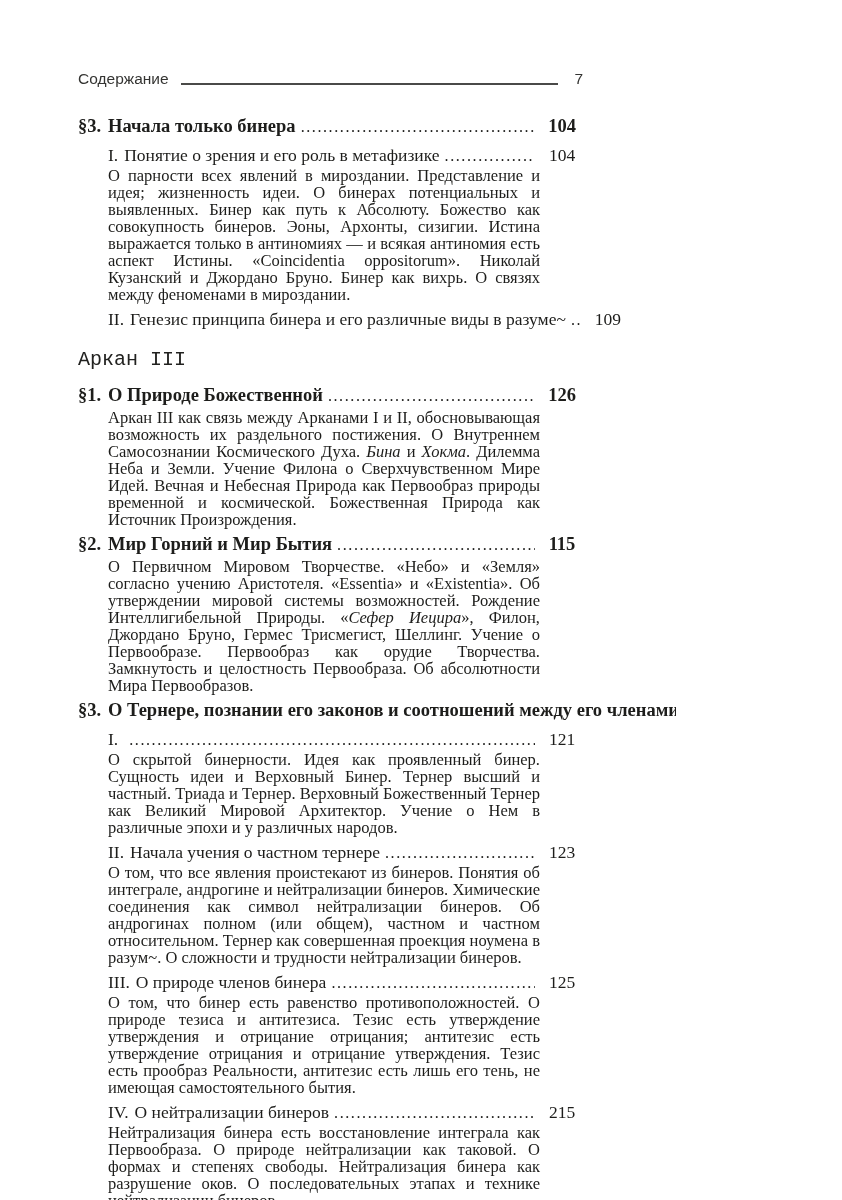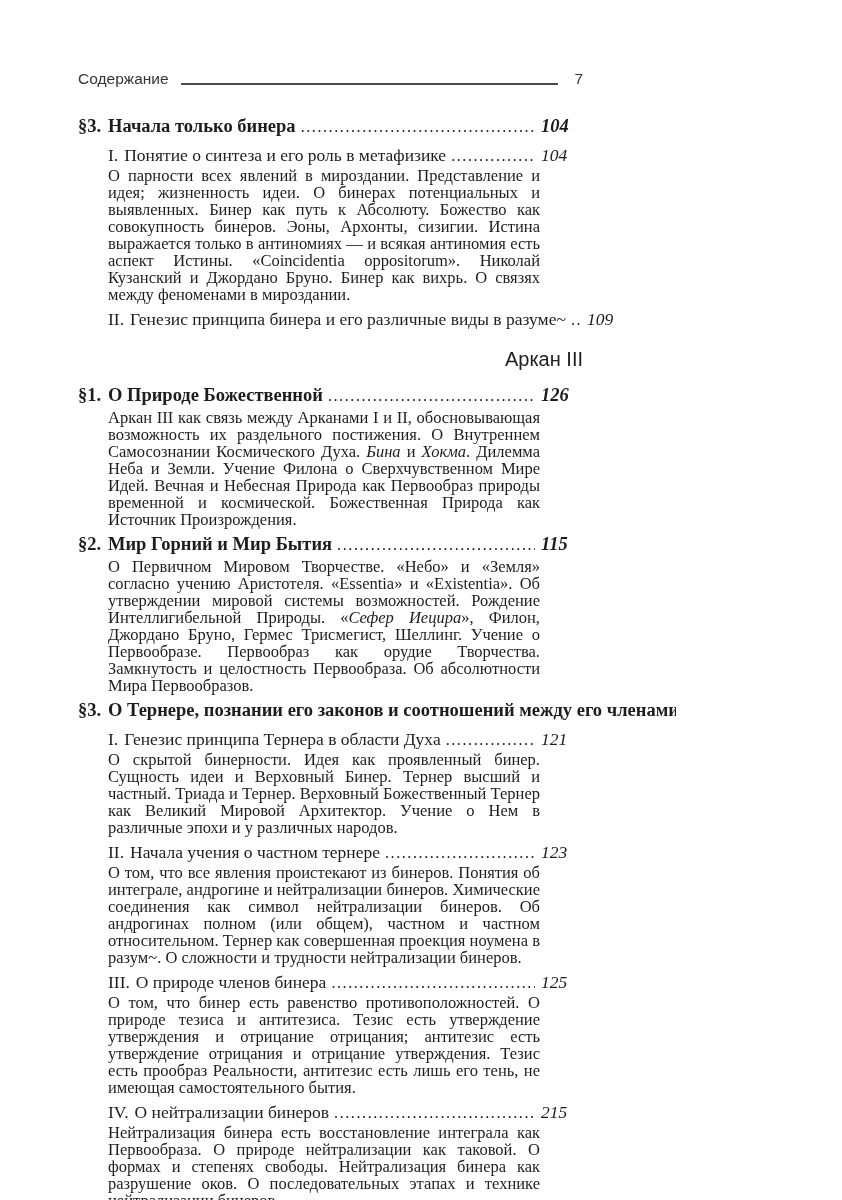--- a/index.html
+++ b/index.html
@@ -32,39 +32,39 @@
   
   .row{display:flex;align-items:baseline;}
   .hang{flex:none;width:30px;}
   .row-title{flex:0 1 auto;white-space:nowrap;}
   .numeral{flex:none;margin-right:6px;}
   .dots{flex:1 1 auto;min-width:10px;overflow:hidden;white-space:nowrap;margin:0 6px 0 5px;}
   .dots::after{
     content:"......................................................................................................................................................";
     letter-spacing:1.6px;font-weight:normal;font-size:16px;color:var(--text);
   }
-  .pg{flex:none;width:42px;text-align:left;font-style:italic;}
+  .pg{flex:none;width:42px;text-align:center;}
   
   .sec{margin-top:4px;}
   .first-sec{margin-top:26px;}
   .sec-row{font-size:18.5px;line-height:24px;font-weight:bold;}
   
   .sub-block{margin-top:6px;}
   .sub-row{font-size:17.5px;line-height:21px;margin-left:30px;}
   
   .desc{
     margin:1px 43px 0 30px;
     font-size:16.5px;line-height:17px;
     text-align:justify;
   }
   
   .part-heading{
     margin:18px 0 12px;
-    text-align:right;
-    font-family:Liberation Sans, sans-serif;
+    text-align:left;
+    font-family:Liberation Mono, monospace;
     font-size:20px;color:#222220;
   }
 </style>
 </head>
 <body>
 
 <div class="page">
 
   <div class="running-head">
     <span>Содержание</span>
@@ -76,21 +76,21 @@
     <div class="row sec-row">
       <span class="hang">§3.</span>
       <span class="row-title">Начала только бинера</span>
       <span class="dots"></span>
       <span class="pg">104</span>
     </div>
 
     <div class="sub-block">
       <div class="row sub-row">
         <span class="numeral">I.</span>
-        <span class="row-title">Понятие о синтеза и его роль в метафизике</span>
+        <span class="row-title">Понятие о зрения и его роль в метафизике</span>
         <span class="dots"></span>
         <span class="pg">104</span>
       </div>
       <p class="desc"><span>О парности всех явлений в мироздании. Представление и идея; жизненность идеи. О бинерах потенциальных и выявленных. Бинер как путь к Абсолюту. Божество как совокупность бинеров. Эоны, Архонты, сизигии. Истина выражается только в антиномиях — и всякая антиномия есть аспект Истины. «Coincidentia oppositorum». Николай Кузанский и Джордано Бруно. Бинер как вихрь. О связях между феноменами в мироздании.</span></p>
     </div>
 
     <div class="sub-block">
       <div class="row sub-row">
         <span class="numeral">II.</span>
         <span class="row-title">Генезис принципа бинера и его различные виды в разуме~</span>
@@ -126,21 +126,20 @@
     <div class="row sec-row">
       <span class="hang">§3.</span>
       <span class="row-title">О Тернере, познании его законов и соотношений между его членами</span>
       <span class="dots"></span>
       <span class="pg">121</span>
     </div>
 
     <div class="sub-block">
       <div class="row sub-row">
         <span class="numeral">I.</span>
-        <span class="row-title">Генезис принципа Тернера в области Духа</span>
         <span class="dots"></span>
         <span class="pg">121</span>
       </div>
       <p class="desc"><span>О скрытой бинерности. Идея как проявленный бинер. Сущность идеи и Верховный Бинер. Тернер высший и частный. Триада и Тернер. Верховный Божественный Тернер как Великий Мировой Архитектор. Учение о Нем в различные эпохи и у различных народов.</span></p>
     </div>
 
     <div class="sub-block">
       <div class="row sub-row">
         <span class="numeral">II.</span>
         <span class="row-title">Начала учения о частном тернере</span>

